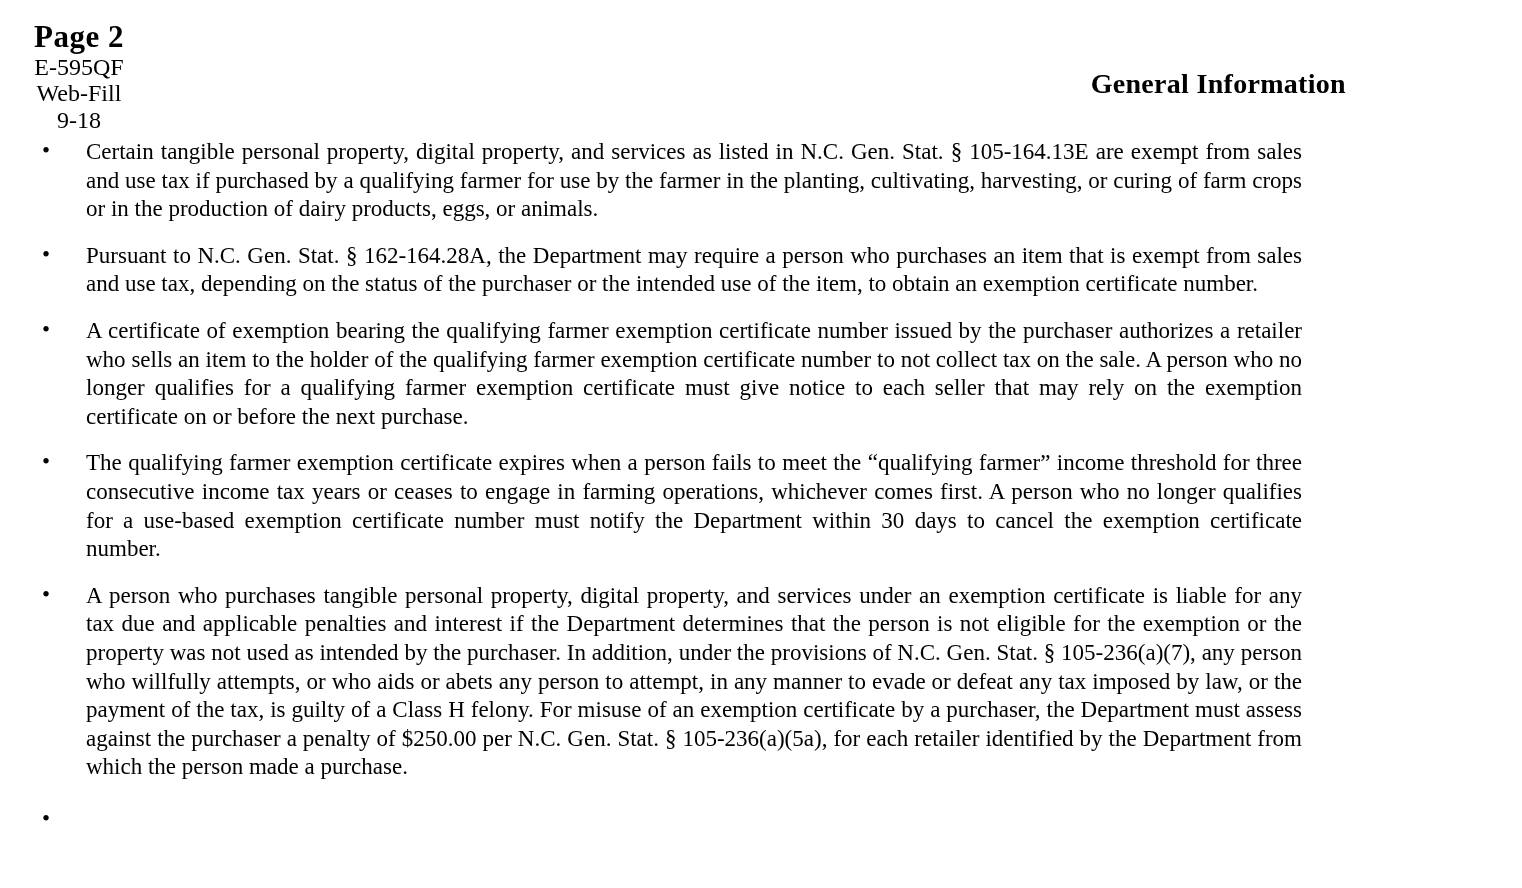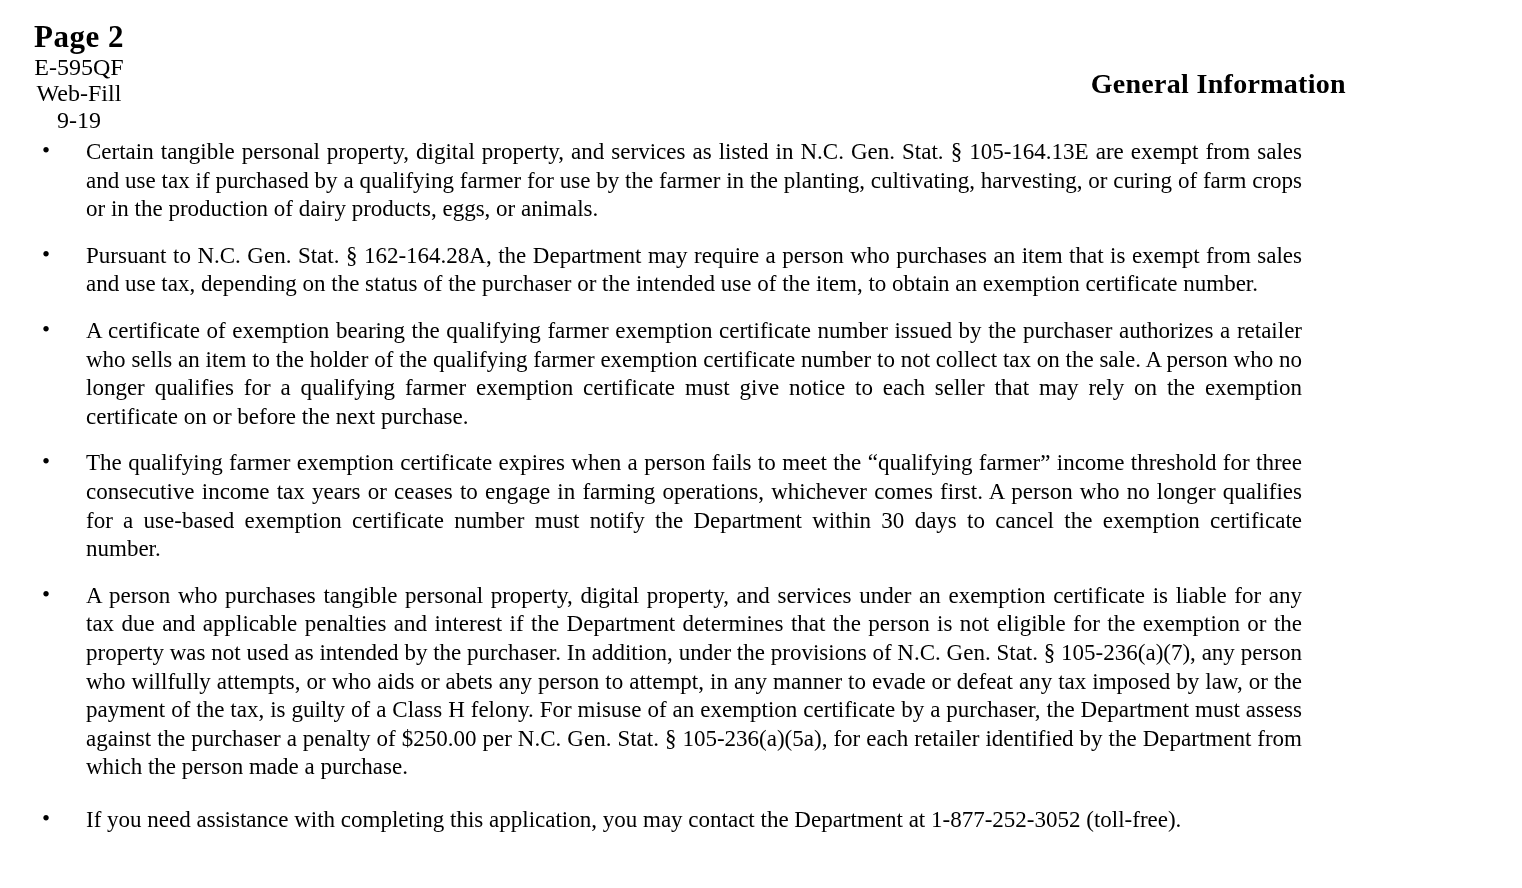--- a/index.html
+++ b/index.html
@@ -78,21 +78,21 @@
 </head>
 <body>
 
 <div class="page">
 
   <header>
     <div class="form-meta">
       <div class="page-label">Page 2</div>
       <div class="form-id">E-595QF</div>
       <div class="form-fill">Web-Fill</div>
-      <div class="form-version">9-19</div>
+      <div class="form-version">9-18</div>
     </div>
     <h1 class="doc-title">General Information</h1>
   </header>
 
   <ul class="bullet-list">
     <li class="bullet-item">
       <span class="bullet">•</span>
       <span class="bullet-text">Certain tangible personal property, digital property, and services as listed in N.C. Gen. Stat. § 105-164.13E are exempt from sales and use tax if purchased by a qualifying farmer for use by the farmer in the planting, cultivating, harvesting, or curing of farm crops or in the production of dairy products, eggs, or animals.</span>
     </li>
     <li class="bullet-item">
@@ -106,17 +106,16 @@
     <li class="bullet-item">
       <span class="bullet">•</span>
       <span class="bullet-text">The qualifying farmer exemption certificate expires when a person fails to meet the “qualifying farmer” income threshold for three consecutive income tax years or ceases to engage in farming operations, whichever comes first.  A person who no longer qualifies for a use-based exemption certificate number must notify the Department within 30 days to cancel the exemption certificate number.</span>
     </li>
     <li class="bullet-item">
       <span class="bullet">•</span>
       <span class="bullet-text">A person who purchases tangible personal property, digital property, and services under an exemption certificate is liable for any tax due and applicable penalties and interest if the Department determines that the person is not eligible for the exemption or the property was not used as intended by the purchaser.  In addition, under the provisions of N.C. Gen. Stat. § 105-236(a)(7), any person who willfully attempts, or who aids or abets any person to attempt, in any manner to evade or defeat any tax imposed by law, or the payment of the tax, is guilty of a Class H felony.  For misuse of an exemption certificate by a purchaser, the Department must assess against the purchaser a penalty of $250.00 per N.C. Gen. Stat. § 105-236(a)(5a), for each retailer identified by the Department from which the person made a purchase.</span>
     </li>
     <li class="bullet-item">
       <span class="bullet">•</span>
-      <span class="bullet-text">If you need assistance with completing this application, you may contact the Department at 1-877-252-3052 (toll-free).</span>
     </li>
   </ul>
 
 </div>
 
 </body></html>

